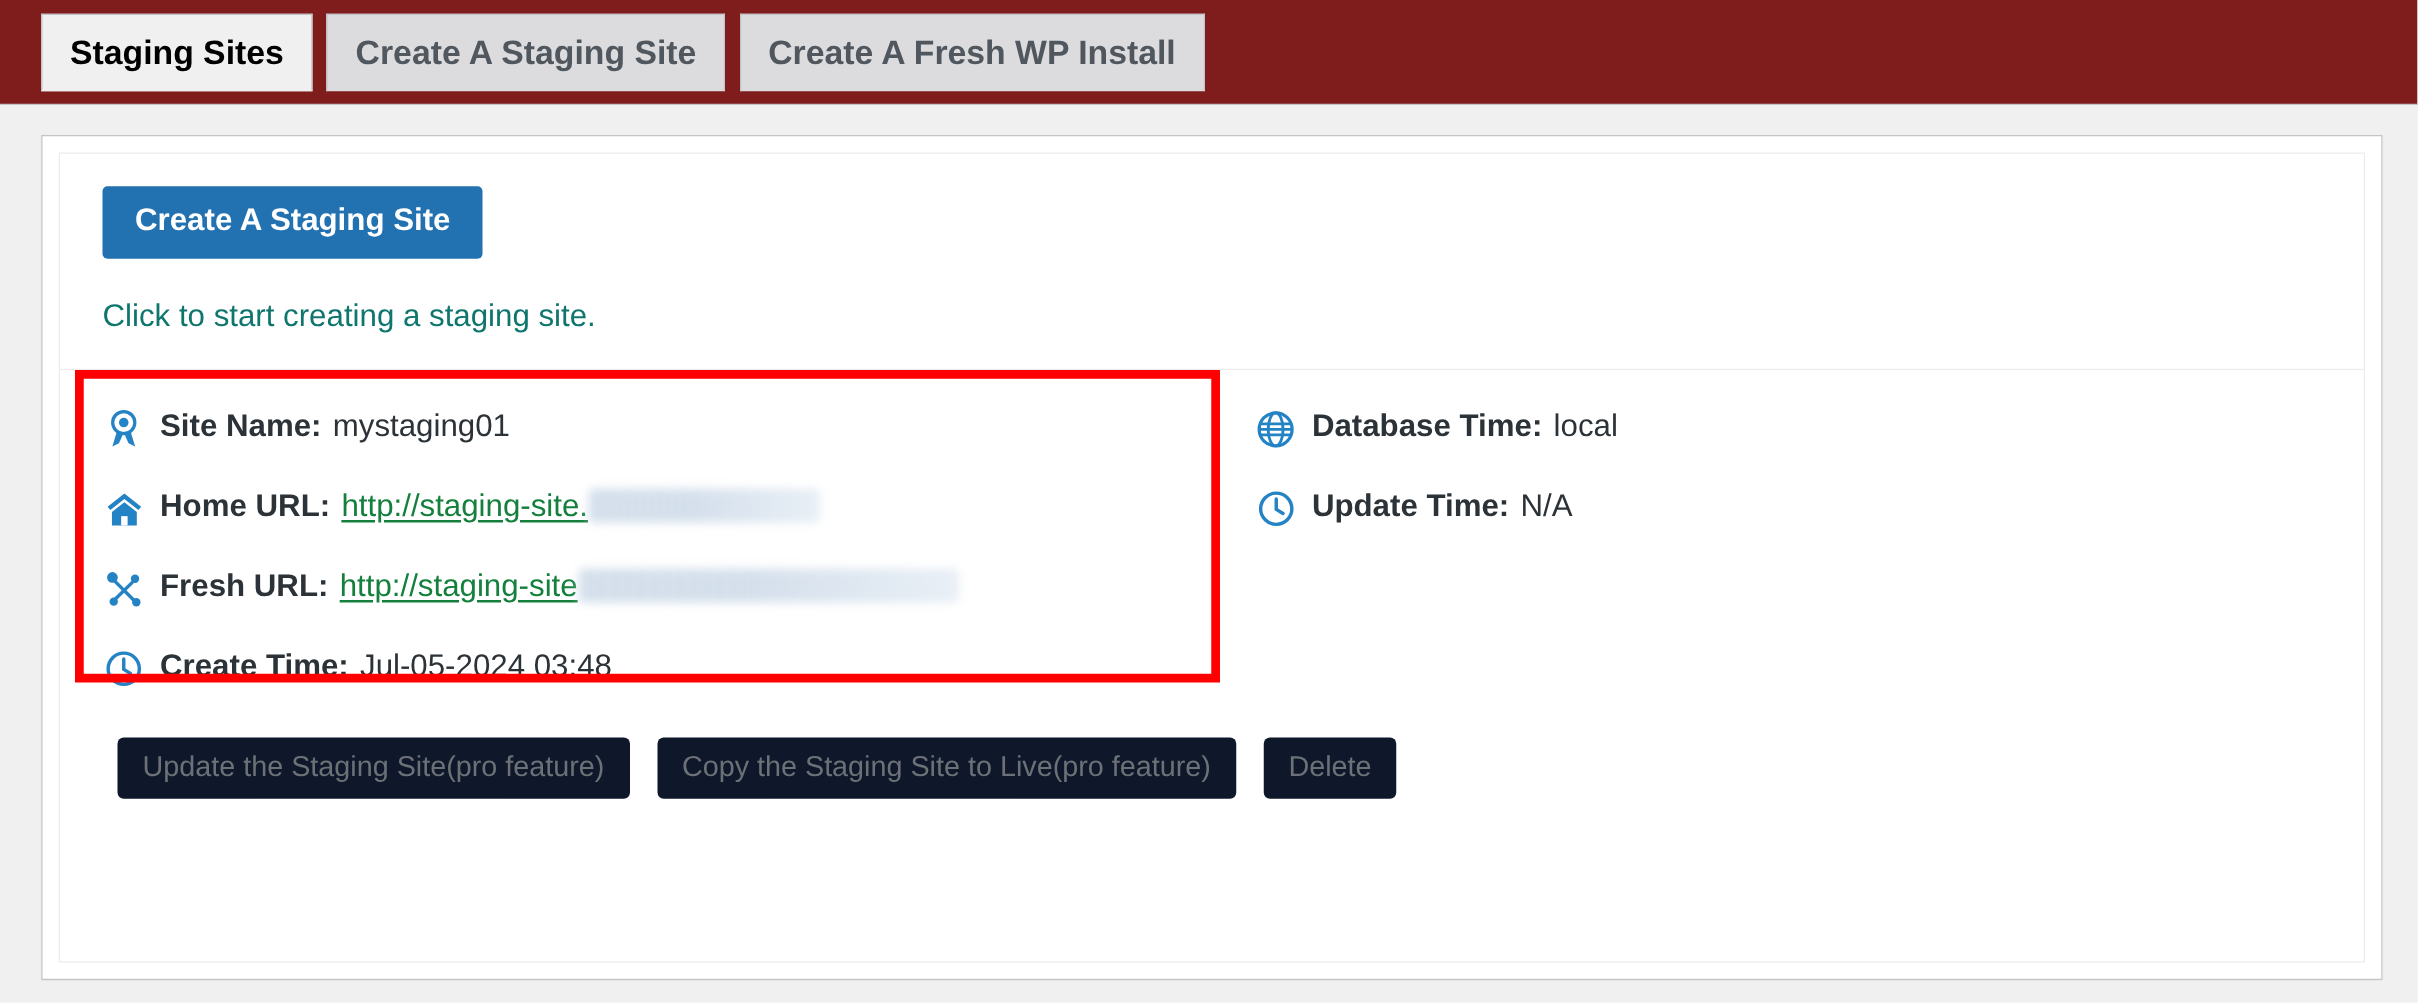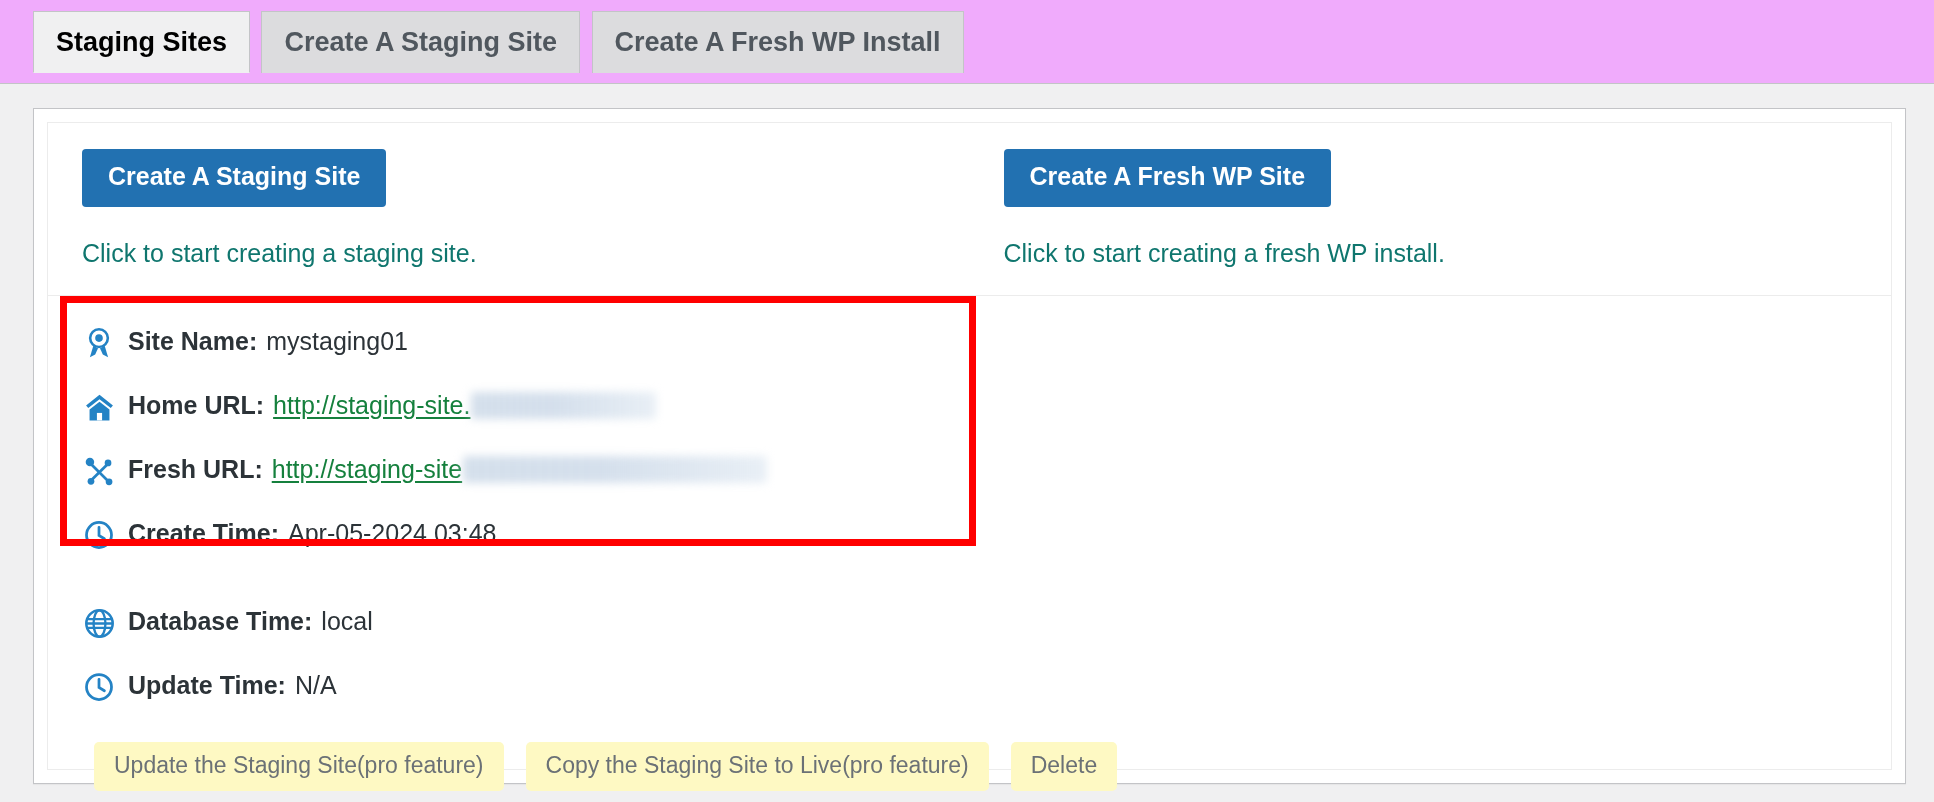--- a/index.html
+++ b/index.html
@@ -12,21 +12,21 @@
     font-family: "Liberation Sans", sans-serif;
     -webkit-font-smoothing: antialiased;
   }
 
   
   .nav-tab-wrapper {
     position: relative;
     padding: 11px 0 0 33px;
     height: 84px;
     border-bottom: 1px solid #c3c4c7;
-    background: #f0abfc;
+    background: #7f1d1d;
   }
   .nav-tab {
     display: inline-block;
     vertical-align: bottom;
     margin: 0 7px -1px 0;
     padding: 0 22px;
     height: 62px;
     line-height: 60px;
     font-size: 27px;
     font-weight: bold;
@@ -85,21 +85,20 @@
     margin-top: 30px;
     font-size: 25px;
     color: #0f766e;
     line-height: 1.3;
   }
 
   
   .info-row {
     display: flex;
     position: relative;
-    flex-direction: column;
   }
   .info-col {
     width: 50%;
     padding: 28px 40px 18px 34px;
   }
   .info-col.left { padding-left: 34px; }
   .info-line {
     display: flex;
     align-items: flex-start;
     font-size: 25px;
@@ -153,21 +152,21 @@
     pointer-events: none;
   }
 
   
   .footer-buttons {
     padding: 14px 0 28px 46px;
     display: flex;
     gap: 22px;
   }
   .btn-muted {
-    background: #fef9c3;
+    background: #0f172a;
     color: #6b7176;
     border: none;
     border-radius: 5px;
     font-size: 23px;
     padding: 11px 20px 13px 20px;
     font-family: "Liberation Sans", sans-serif;
     cursor: pointer;
     line-height: 1.1;
     white-space: nowrap;
   }
@@ -182,24 +181,20 @@
 </div>
 
 <div class="outer-card">
   <div class="inner-card">
 
     <div class="row">
       <div class="col">
         <button class="btn-primary">Create A Staging Site</button>
         <div class="helper-text">Click to start creating a staging site.</div>
       </div>
-      <div class="col">
-        <button class="btn-primary">Create A Fresh WP Site</button>
-        <div class="helper-text">Click to start creating a fresh WP install.</div>
-      </div>
     </div>
 
     <div class="info-row">
 
       <div class="red-highlight"></div>
 
       <div class="info-col left">
 
         <div class="info-line">
           <span class="info-icon">
@@ -246,21 +241,21 @@
         </div>
 
         <div class="info-line">
           <span class="info-icon">
             <svg width="30" height="30" viewBox="0 0 24 24">
               <circle cx="12" cy="12" r="10" fill="none" stroke="#2483c5" stroke-width="2.2"></circle>
               <path d="M12 5.8 L12 12.4 L16.3 15" stroke="#2483c5" stroke-width="2.2" fill="none" stroke-linecap="round"></path>
             </svg>
           </span>
           <span class="info-label">Create Time:</span>
-          <span class="info-value">Apr-05-2024 03:48</span>
+          <span class="info-value">Jul-05-2024 03:48</span>
         </div>
 
       </div>
 
       <div class="info-col right">
 
         <div class="info-line">
           <span class="info-icon">
             <svg width="31" height="31" viewBox="0 0 24 24">
               <circle cx="12" cy="12" r="10.2" fill="none" stroke="#2483c5" stroke-width="2"></circle>

